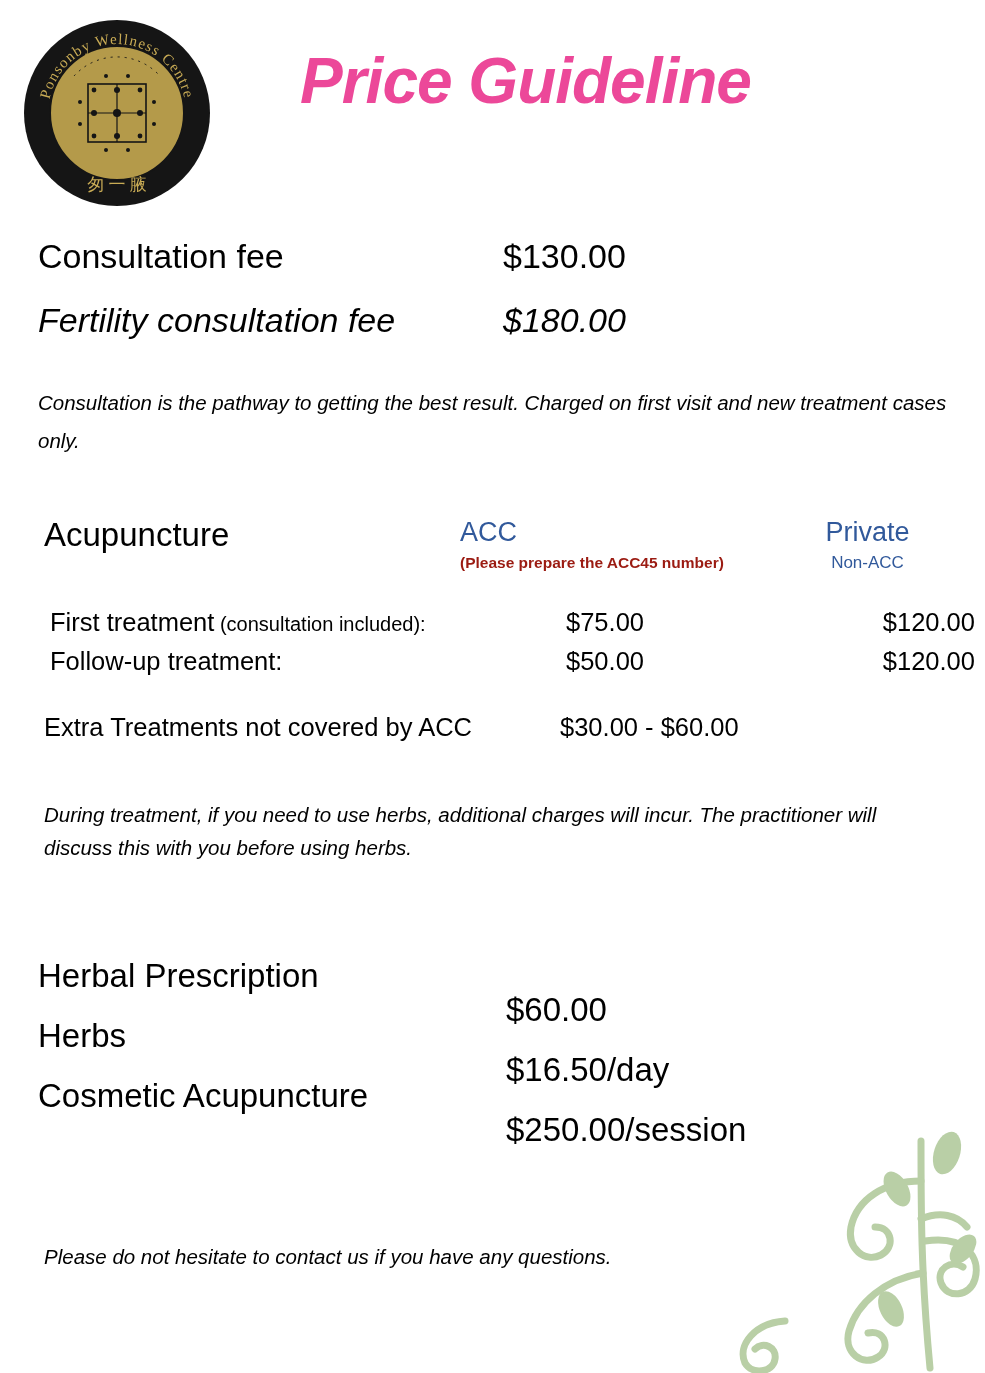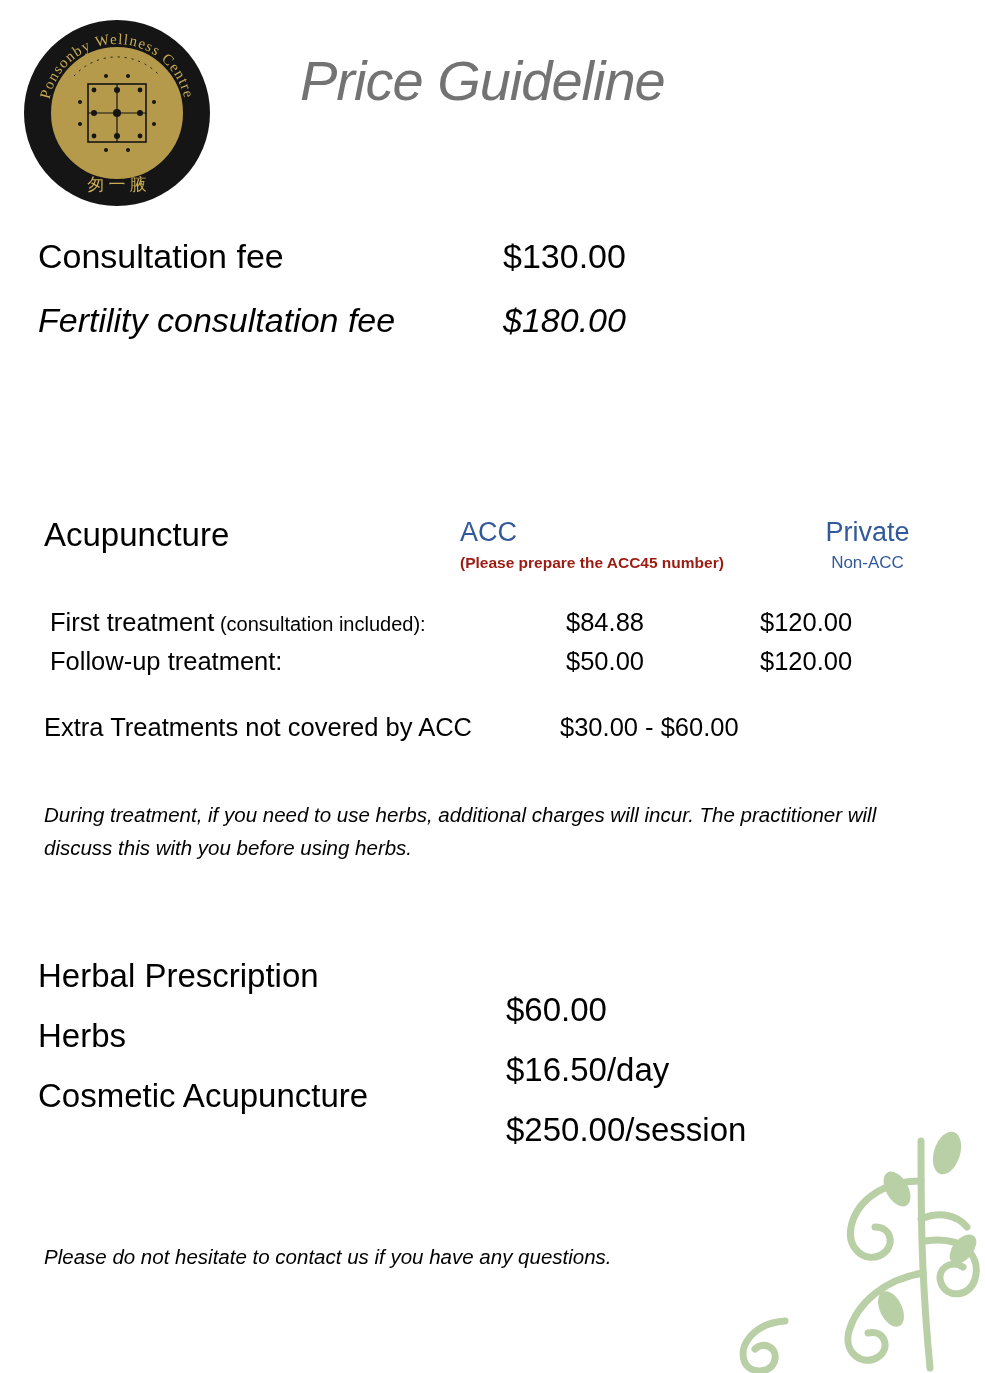--- a/index.html
+++ b/index.html
@@ -36,25 +36,25 @@
   }
   .logo svg { display: block; }
 
   .doc-title {
     position: absolute;
     left: 300px;
     top: 38px;
     width: 600px;
     font-family: "Liberation Sans", sans-serif;
     font-style: italic;
-    font-weight: normal;
-    font-size: 56px;
+    font-weight: bold;
+    font-size: 64px;
     line-height: 86px;
     letter-spacing: -1px;
-    color: #737373;
+    color: #ec4899;
     white-space: nowrap;
   }
 
   
   .big-row {
     position: absolute;
     display: flex;
     align-items: flex-end;
     font-size: 34px;
     line-height: 40px;
@@ -120,21 +120,21 @@
     position: absolute;
     left: 44px;
     width: 920px;
     height: 34px;
     font-size: 25.5px;
     line-height: 34px;
   }
   .treat-row .t-label { position: absolute; left: 6px; top: 0; white-space: nowrap; }
   .treat-row .t-label .small { font-size: 20px; }
   .treat-row .t-acc { position: absolute; left: 416px; top: 0; width: 290px; text-align: center; }
-  .treat-row .t-priv { position: absolute; left: 716px; top: 0; width: 215px; text-align: left; }
+  .treat-row .t-priv { position: absolute; left: 716px; top: 0; width: 215px; text-align: right; }
 
   .extra-row {
     position: absolute;
     left: 44px;
     top: 710px;
     width: 920px;
     font-size: 25.5px;
     line-height: 34px;
   }
   .extra-row .e-label { position: absolute; left: 0; top: 0; white-space: nowrap; }
@@ -217,36 +217,37 @@
 
   <div class="big-row" style="left:38px; top:236px;">
     <span class="label">Consultation fee</span>
     <span class="value">$130.00</span>
   </div>
   <div class="big-row" style="left:38px; top:300px;font-style:italic;">
     <span class="label">Fertility consultation fee</span>
     <span class="value">$180.00</span>
   </div>
 
+  <div class="note" style="left:38px; top:384px; width:920px;">Consultation is the pathway to getting the best result. Charged on first visit and new treatment cases only.</div>
 
   <div class="acu-heading">Acupuncture</div>
 
   <div class="col-acc">
     <div class="col-title">ACC</div>
     <div class="col-sub">(Please prepare the ACC45 number)</div>
   </div>
 
   <div class="col-private">
     <div class="col-title">Private</div>
     <div class="col-sub">Non-ACC</div>
   </div>
 
   <div class="treat-row" style="top:605px;">
     <span class="t-label"><span>First treatment</span><span class="small"> (consultation included):</span></span>
-    <span class="t-acc">$84.88</span>
+    <span class="t-acc">$75.00</span>
     <span class="t-priv">$120.00</span>
   </div>
 
   <div class="treat-row" style="top:644px;">
     <span class="t-label"><span>Follow-up treatment:</span><span class="small"></span></span>
     <span class="t-acc">$50.00</span>
     <span class="t-priv">$120.00</span>
   </div>
 
   <div class="extra-row">

